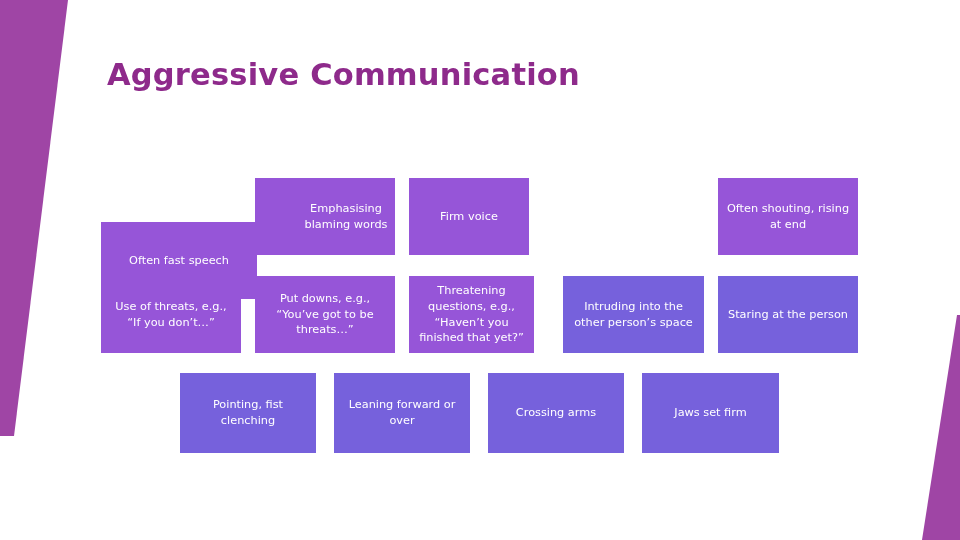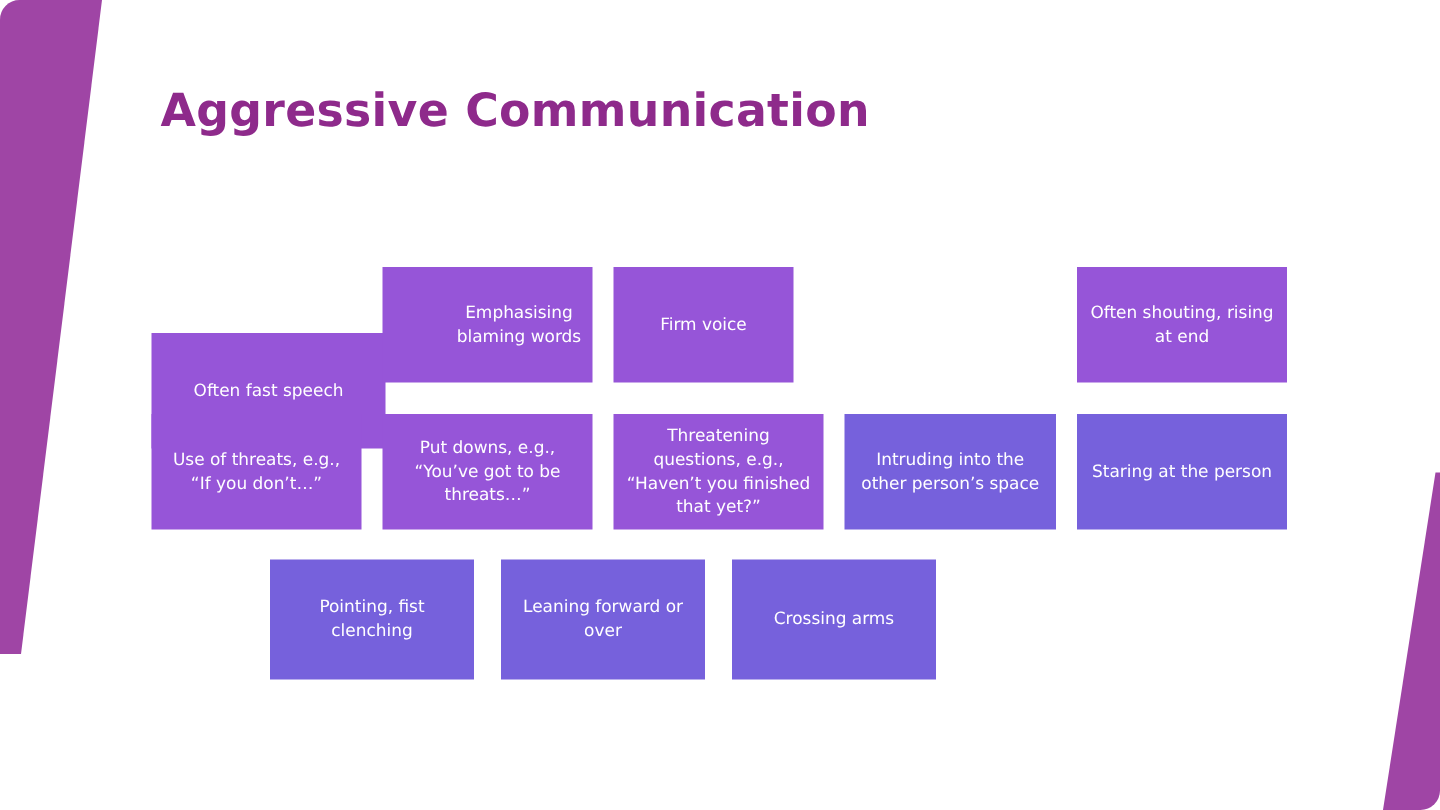--- a/index.html
+++ b/index.html
@@ -9,21 +9,20 @@
   }
   body {
     font-family: "DejaVu Sans", sans-serif;
   }
   .slide {
     position: relative;
     width: 960px;
     height: 540px;
     background: #ffffff;
     overflow: hidden;
-    border-radius: 13px;
   }
 
   
   .deco-left,
   .deco-right {
     position: absolute;
     top: 0;
     left: 0;
     width: 960px;
     height: 540px;
@@ -95,33 +94,36 @@
   <div class="box tint-a" style="left:101px; top:276px; width:140px; height:77px;">
     <span>Use of threats, e.g., “If you don’t…”</span>
   </div>
 
   <div class="box tint-a" style="left:718px; top:178px; width:140px; height:77px;">
     <span>Often shouting, rising at end</span>
   </div>
   <div class="box tint-a" style="left:255px; top:276px; width:140px; height:77px;">
     <span>Put downs, e.g., “You’ve got to be threats…”</span>
   </div>
-  <div class="box tint-a" style="left:409px; top:276px; width:140px; height:77px;">
+  <div class="box tint-a" style="left:409px; top:276px; width:125px; height:77px;">
     <span>Threatening questions, e.g., “Haven’t you finished that yet?”</span>
   </div>
   <div class="box tint-b" style="left:563px; top:276px; width:141px; height:77px;">
     <span>Intruding into the other person’s space</span>
   </div>
   <div class="box tint-b" style="left:718px; top:276px; width:140px; height:77px;">
     <span>Staring at the person</span>
   </div>
 
   <div class="box tint-b" style="left:180px; top:373px; width:136px; height:80px;">
     <span>Pointing, fist clenching</span>
   </div>
   <div class="box tint-b" style="left:334px; top:373px; width:136px; height:80px;">
     <span>Leaning forward or over</span>
   </div>
   <div class="box tint-b" style="left:488px; top:373px; width:136px; height:80px;">
     <span>Crossing arms</span>
   </div>
+  <div class="box tint-b" style="left:642px; top:373px; width:137px; height:80px;">
+    <span>Jaws set firm</span>
+  </div>
 
 </div>
 
 </body></html>

